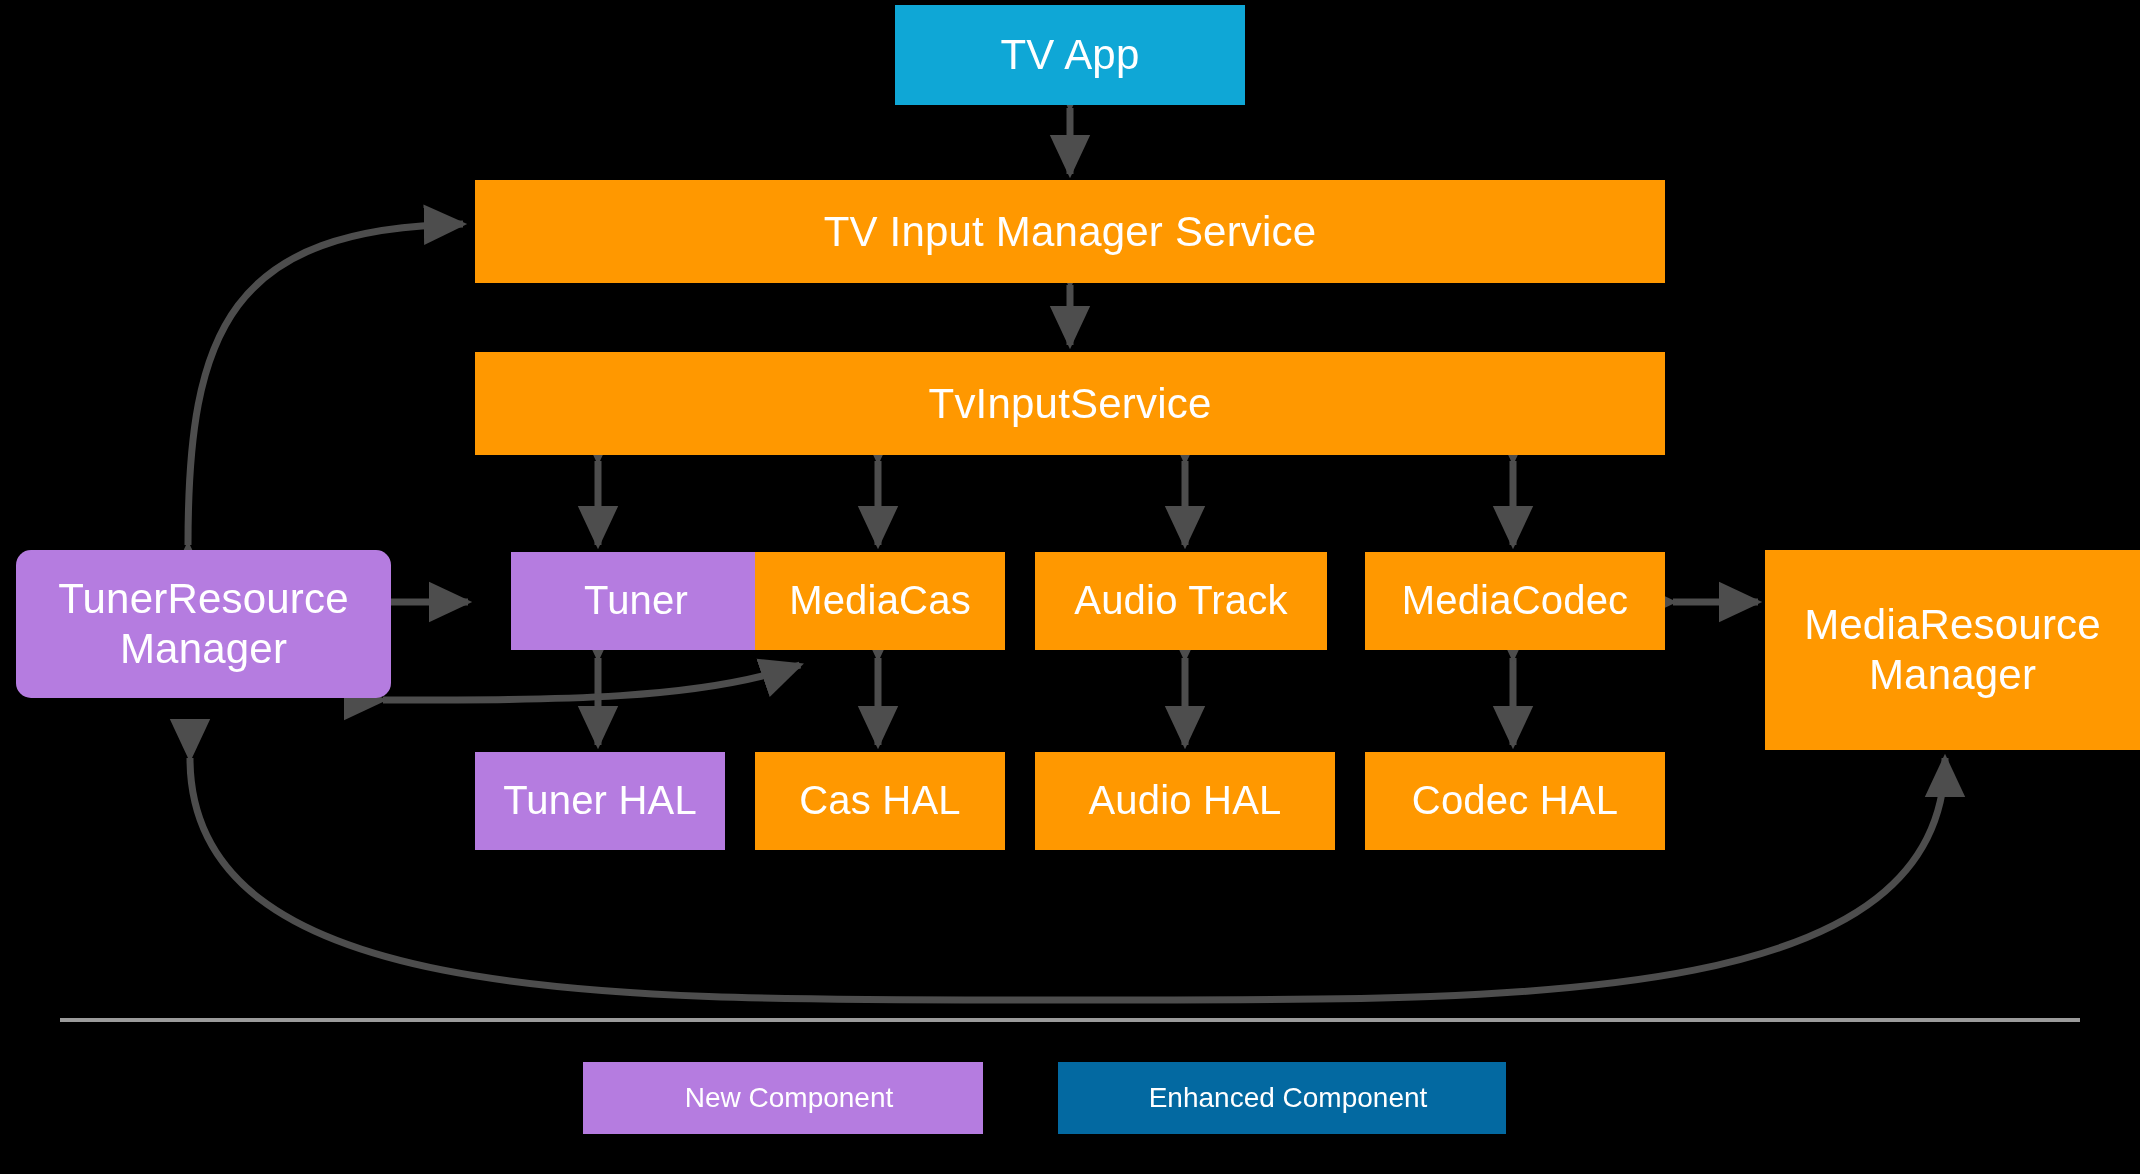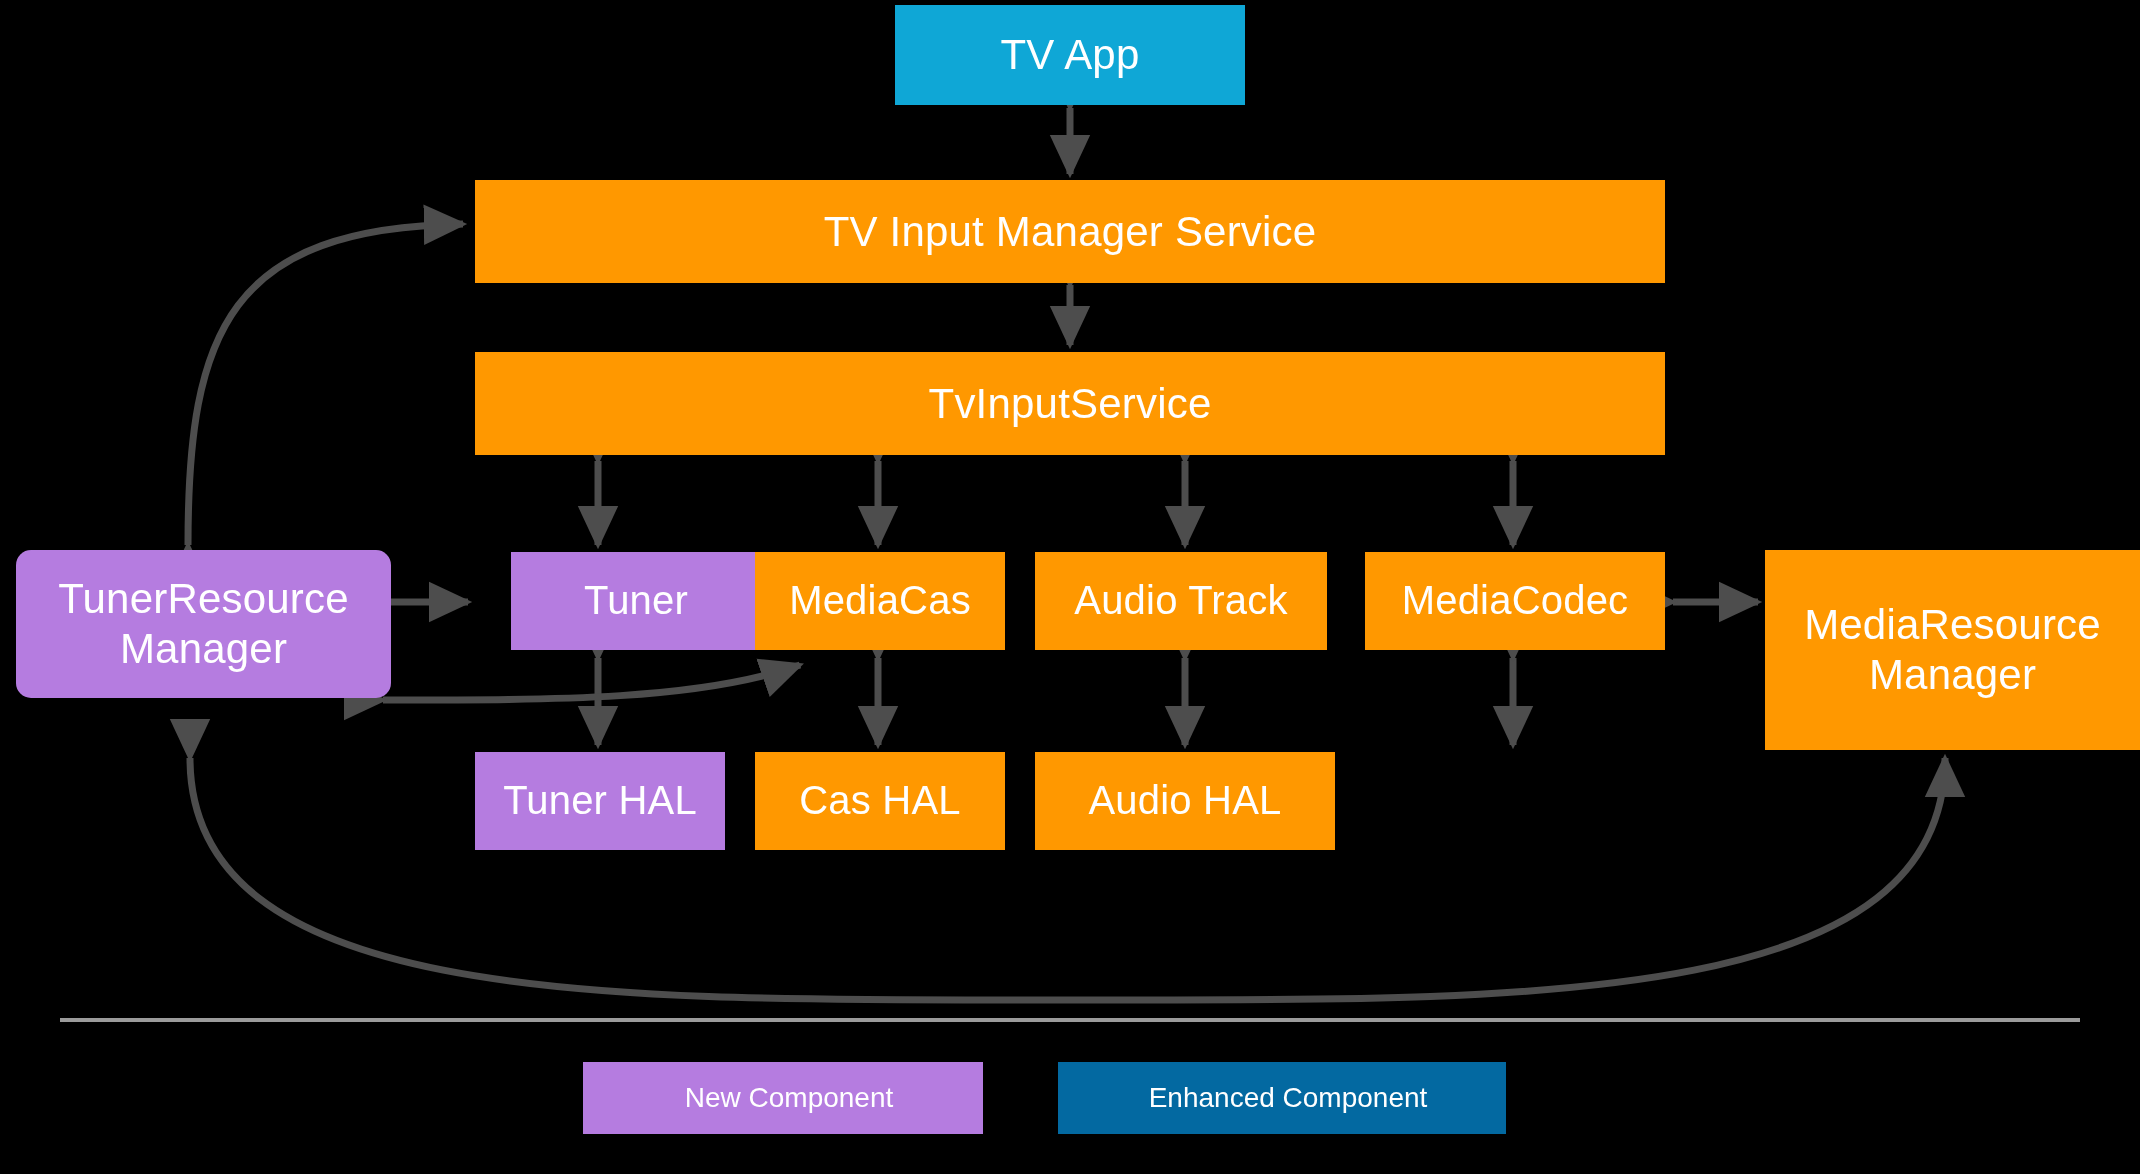--- a/index.html
+++ b/index.html
@@ -129,20 +129,21 @@
   <div class="node orange t-box" style="left:1035px; top:552px; width:292px; height:98px;">Audio Track</div>
 
   <div class="node orange t-box" style="left:1365px; top:552px; width:300px; height:98px;">MediaCodec</div>
 
   <div class="node purple t-box" style="left:475px; top:752px; width:250px; height:98px;">Tuner HAL</div>
 
   <div class="node orange t-box" style="left:755px; top:752px; width:250px; height:98px;">Cas HAL</div>
 
   <div class="node orange t-box" style="left:1035px; top:752px; width:300px; height:98px;">Audio HAL</div>
 
+  <div class="node orange t-box" style="left:1365px; top:752px; width:300px; height:98px;">Codec HAL</div>
 
   <div class="divider"></div>
 
   <div class="legend-chip t-legend purple" style="left:583px; top:1062px; width:400px; height:72px; background:#b57ce0;">
     <span>New Component</span>
   </div>
 
   <div class="legend-chip t-legend orange" style="left:1058px; top:1062px; width:448px; height:72px; background:#0369a1;text-align:right;">
     <span>Enhanced Component</span>
   </div>

